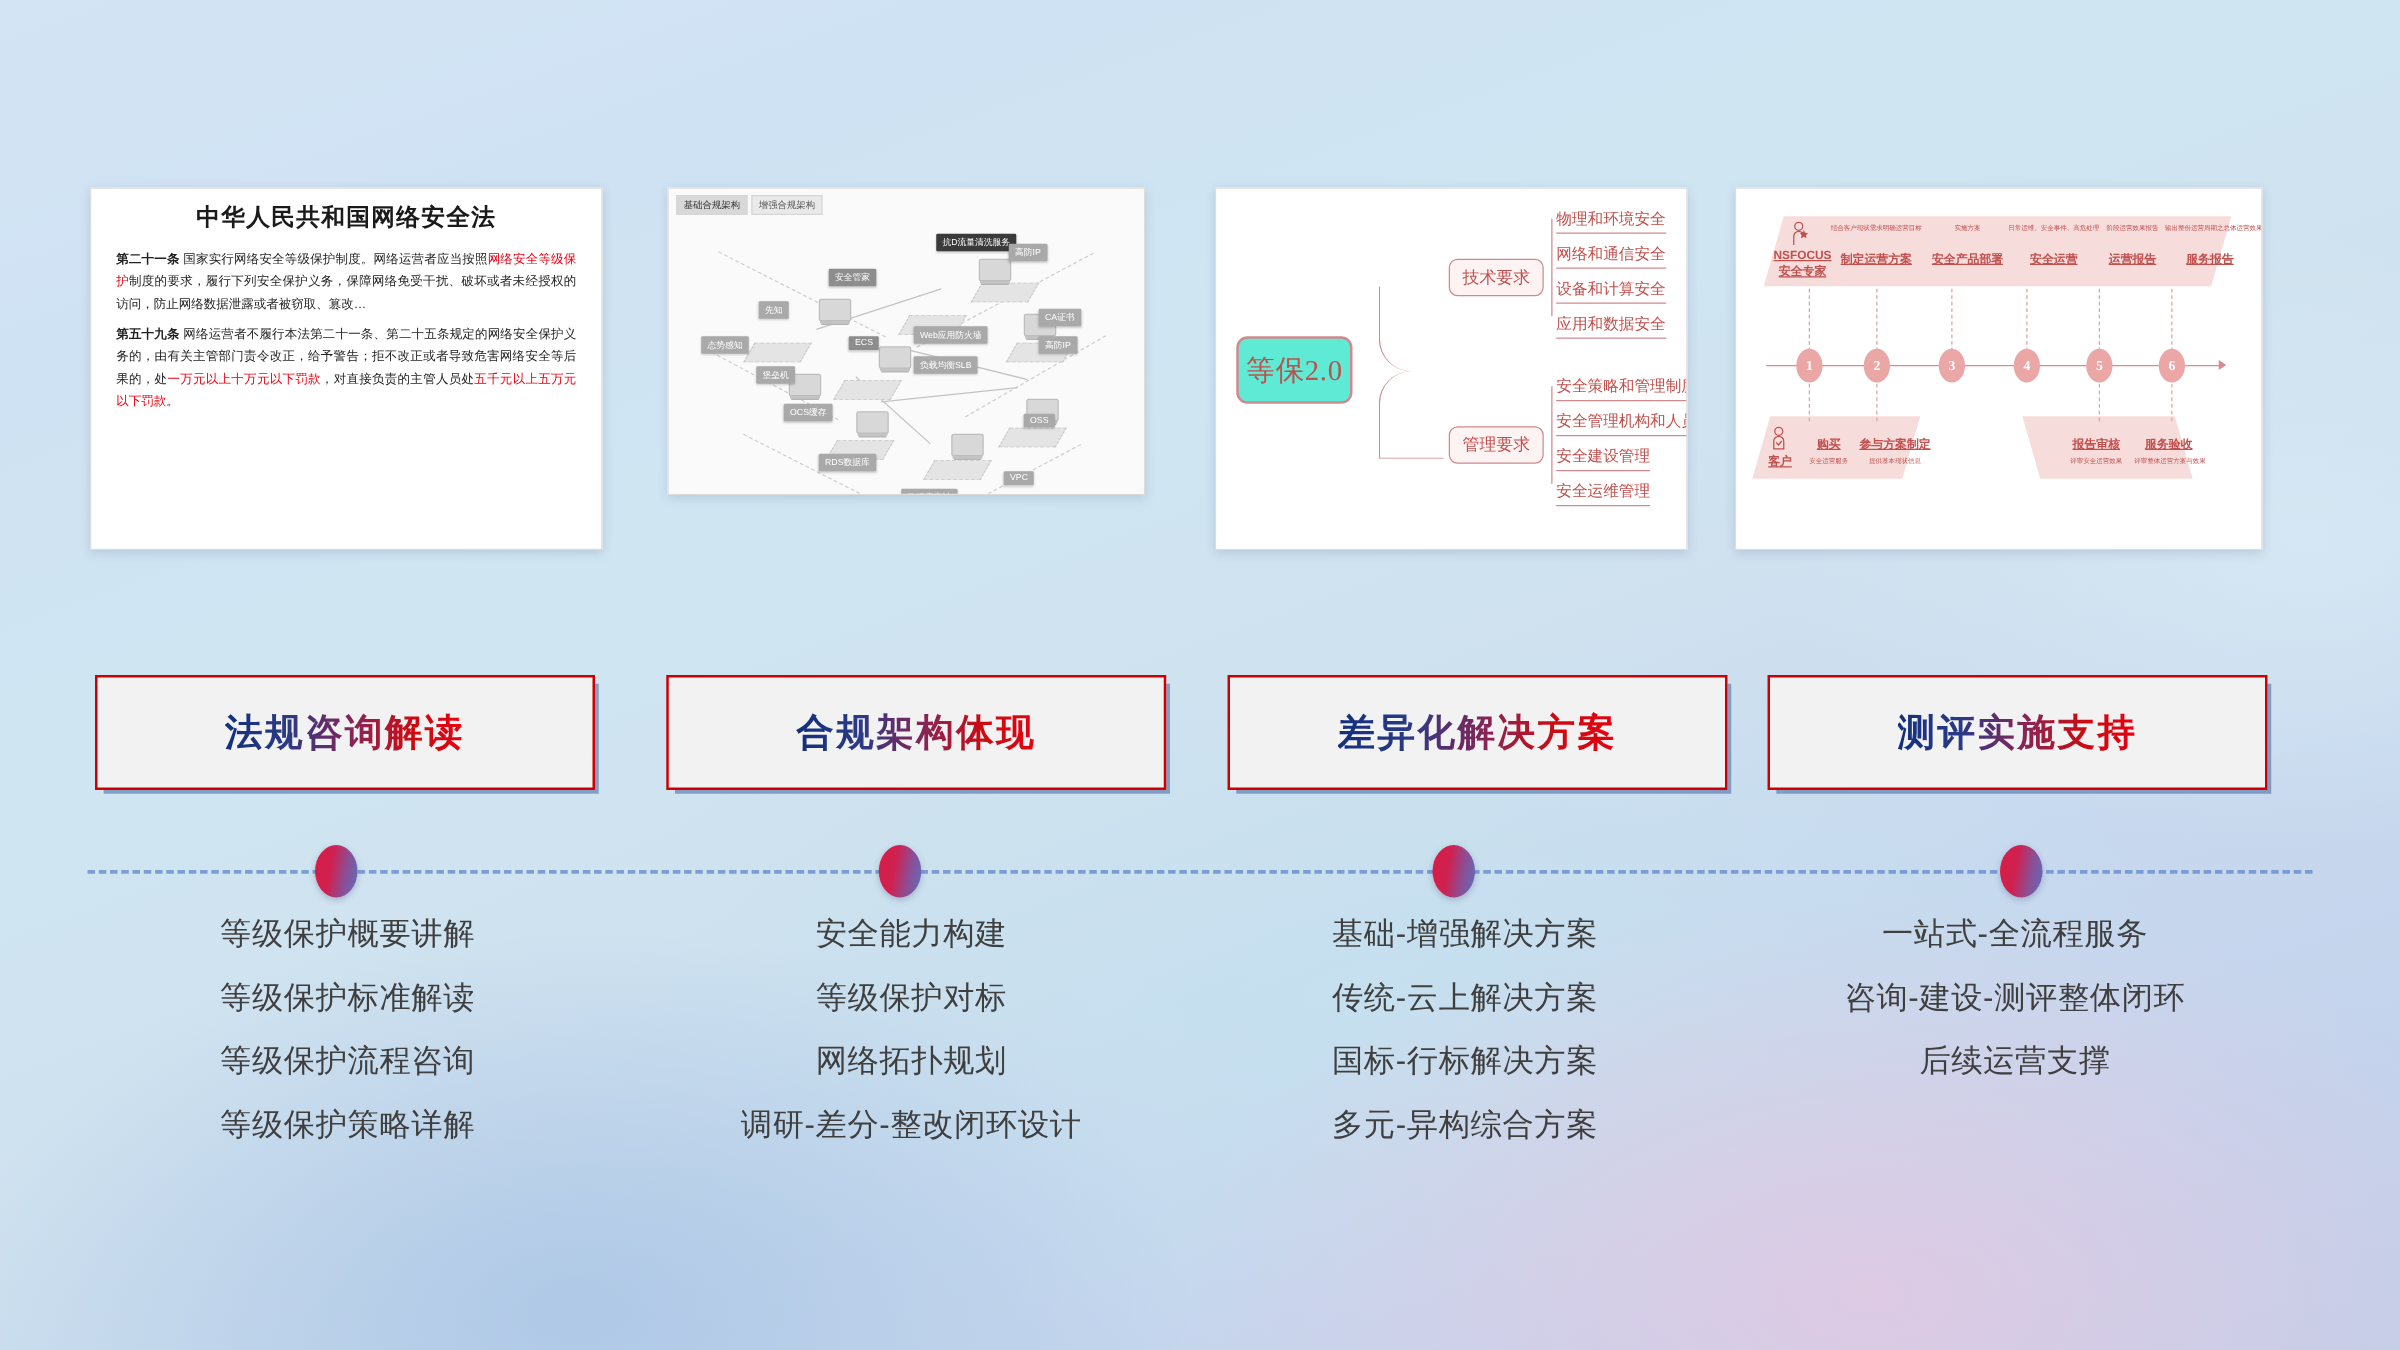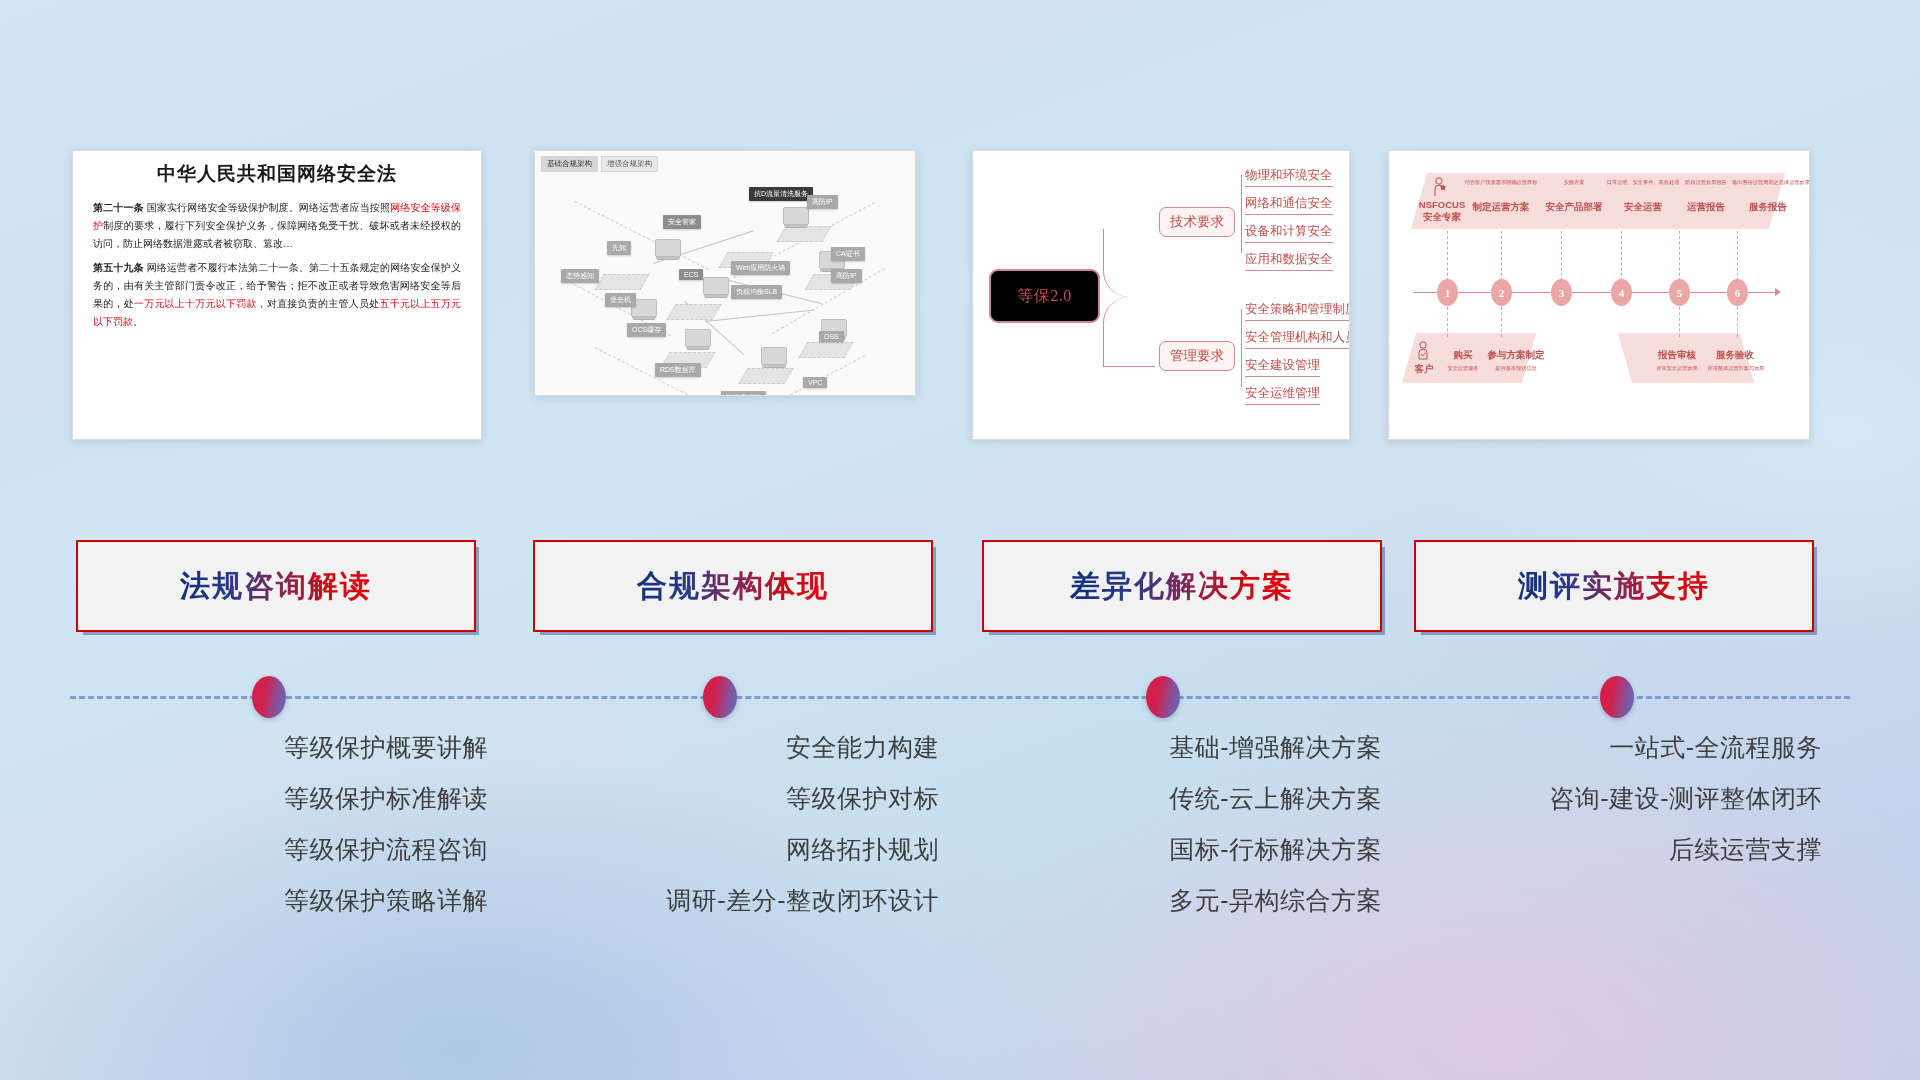--- a/index.html
+++ b/index.html
@@ -71,24 +71,24 @@
     border: 1px dashed #c9c9c9; transform: skewX(-30deg) scaleY(.6);
   }
   .dashline {
     position: absolute; border-top: 1px dashed #cfcfcf; transform-origin: 0 0;
   }
   .solidline { position: absolute; border-top: 1px solid #c3c3c3; transform-origin: 0 0; }
 
   
   .mind { position: relative; width: 100%; height: 100%; background: #fff; }
   .mm-root {
-    position: absolute; left: 16px; top: 118px; width: 111px; height: 54px;
-    border: 2px solid #d08a8f; border-radius: 9px; background: #000000;
+    position: absolute; left: 16px; top: 118px; width: 93px; height: 54px;
+    border: 2px solid #d08a8f; border-radius: 9px; background: #5eead4;
     display: flex; align-items: center; justify-content: center;
-    color: #c0504d; font-size: 16px; letter-spacing: .5px;
+    color: #c0504d; font-size: 23px; letter-spacing: .5px;
     font-family: "Liberation Serif", serif;
   }
   .mm-branch {
     position: absolute; border: 1.6px solid #d08a8f; border-radius: 7px;
     background: #fdf3f3; color: #c0504d; font-size: 13.5px;
     padding: 5px 10px; white-space: nowrap;
     font-family: "Liberation Serif", serif;
   }
   .mm-b1 { left: 186px; top: 56px; }
   .mm-b2 { left: 186px; top: 190px; }
@@ -108,21 +108,21 @@
   }
   .nsf-band-bl {
     position: absolute; left: 20px; top: 182px; width: 120px; height: 50px;
     background: #f7dcdc; transform: skewX(-16deg);
   }
   .nsf-band-br {
     position: absolute; left: 236px; top: 182px; width: 122px; height: 50px;
     background: #f7dcdc; transform: skewX(16deg);
   }
   .nsf-txt { position: absolute; color: #c0504d; white-space: nowrap; text-align: center; }
-  .nsf-main { font-size: 9.5px; font-weight: 700; }
+  .nsf-main { font-size: 9.5px; font-weight: 700; text-decoration: underline; }
   .nsf-sub { font-size: 5.2px; }
   .nsf-axis { position: absolute; left: 24px; top: 141px; width: 364px; height: 1.4px; background: #d98a8a; }
   .nsf-arrow {
     position: absolute; left: 386px; top: 137px;
     border-left: 6px solid #d98a8a; border-top: 4px solid transparent; border-bottom: 4px solid transparent;
   }
   .nsf-dot {
     position: absolute; width: 21px; height: 27px; border-radius: 50%;
     background: #eba6a6; color: #fff; font-size: 11px; font-weight: 700;
     display: flex; align-items: center; justify-content: center; top: 128px;
@@ -164,21 +164,21 @@
     background: linear-gradient(100deg, #d81c45 0%, #cf2150 38%, #8a4f97 70%, #5d6fbb 100%);
     box-shadow: 0 2px 5px rgba(60,60,120,.28);
   }
   .d1 { left: 252px; }
   .d2 { left: 703px; }
   .d3 { left: 1146px; }
   .d4 { left: 1600px; }
 
   
   .cols { position: absolute; left: 0; top: 735px; width: 1920px; height: 230px; }
-  .col { position: absolute; top: 0; width: 420px; text-align: right; }
+  .col { position: absolute; top: 0; width: 420px; text-align: center; }
   .col .line {
     font-size: 25px; color: #3f3f3f; line-height: 1.0; margin-bottom: 26px;
     white-space: nowrap; letter-spacing: .5px;
   }
   .cl1 { left: 68px; }
   .cl2 { left: 519px; }
   .cl3 { left: 962px; }
   .cl4 { left: 1402px; }
 </style>
 </head>

